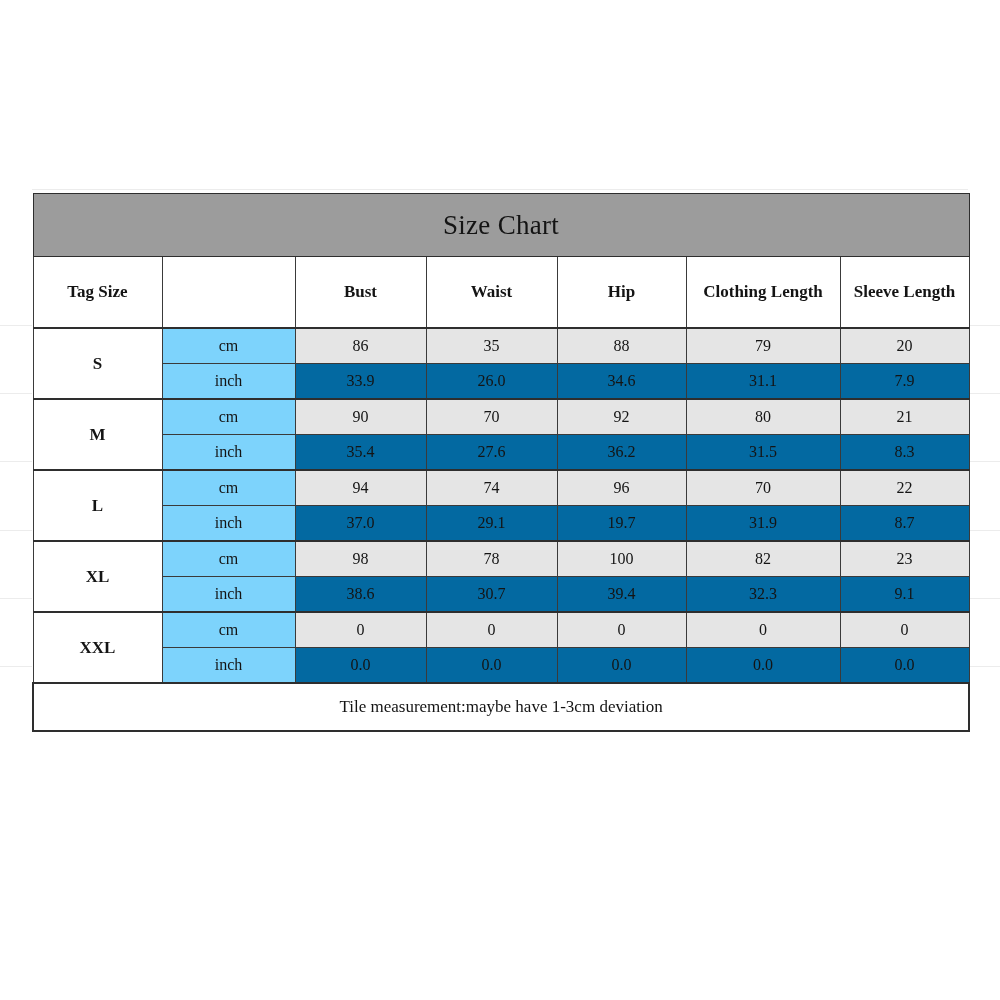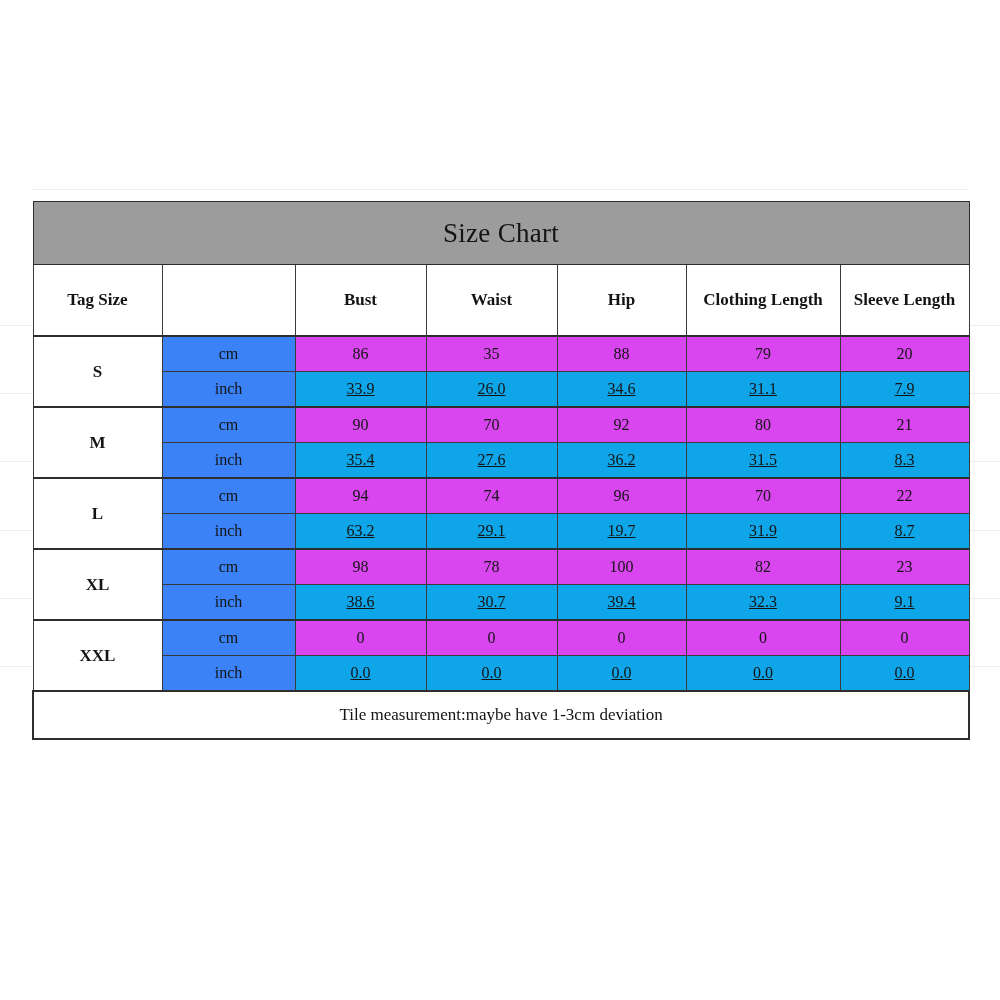--- a/index.html
+++ b/index.html
@@ -17,21 +17,21 @@
 
   
   .grid-stub {
     position: absolute;
     background: #ececec;
   }
 
   #chart-wrap {
     position: absolute;
     left: 32px;
-    top: 201px;
+    top: 193px;
     width: 936px;
   }
 
   table.size-chart {
     border-collapse: collapse;
     table-layout: fixed;
     width: 936px;
     background: #ffffff;
   }
 
@@ -75,46 +75,45 @@
     font-size: 17px;
     font-weight: bold;
     border-top-width: 2px !important;
     border-bottom-width: 2px !important;
     border-top-color: #2e2e2e !important;
     border-bottom-color: #2e2e2e !important;
   }
 
   .unit-cell {
     font-size: 16px;
-    background: #3b82f6;
+    background: #7dd3fc;
     height: 34px;
   }
   .row-cm .unit-cell {
     border-top-width: 2px !important;
     border-top-color: #2e2e2e !important;
   }
   .row-inch .unit-cell {
     border-bottom-width: 2px !important;
     border-bottom-color: #2e2e2e !important;
   }
 
   .val-cell {
     font-size: 16px;
     height: 34px;
   }
   .row-cm .val-cell {
-    background: #d946ef;
+    background: #e5e5e5;
     border-top-width: 2px !important;
     border-top-color: #2e2e2e !important;
   }
   .row-inch .val-cell {
-    background: #0ea5e9;
-    border-bottom-width: 2px !important;
-    border-bottom-color: #2e2e2e !important;
-    text-decoration: underline;
+    background: #0369a1;
+    border-bottom-width: 2px !important;
+    border-bottom-color: #2e2e2e !important;
   }
 
   .footer-cell {
     height: 46px;
     font-size: 17px;
     border-width: 2px !important;
     border-color: #2e2e2e !important;
   }
 </style>
 </head>
@@ -201,21 +200,21 @@
         <td class="tag-cell" rowspan="2">L</td>
         <td class="unit-cell">cm</td>
         <td class="val-cell">94</td>
         <td class="val-cell">74</td>
         <td class="val-cell">96</td>
         <td class="val-cell">70</td>
         <td class="val-cell">22</td>
       </tr>
       <tr class="row-inch">
         <td class="unit-cell">inch</td>
-        <td class="val-cell">63.2</td>
+        <td class="val-cell">37.0</td>
         <td class="val-cell">29.1</td>
         <td class="val-cell">19.7</td>
         <td class="val-cell">31.9</td>
         <td class="val-cell">8.7</td>
       </tr>
 
       <tr class="row-cm">
         <td class="tag-cell" rowspan="2">XL</td>
         <td class="unit-cell">cm</td>
         <td class="val-cell">98</td>

